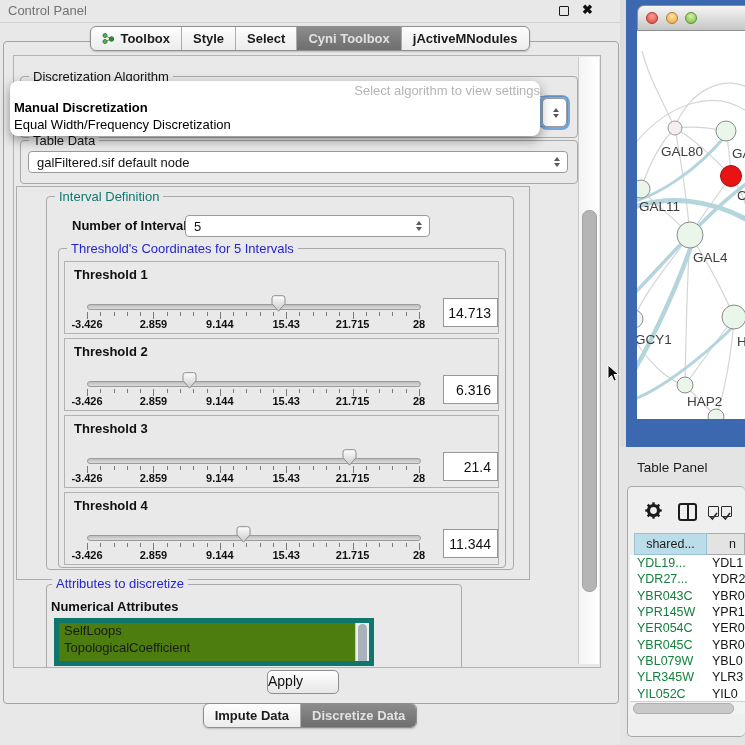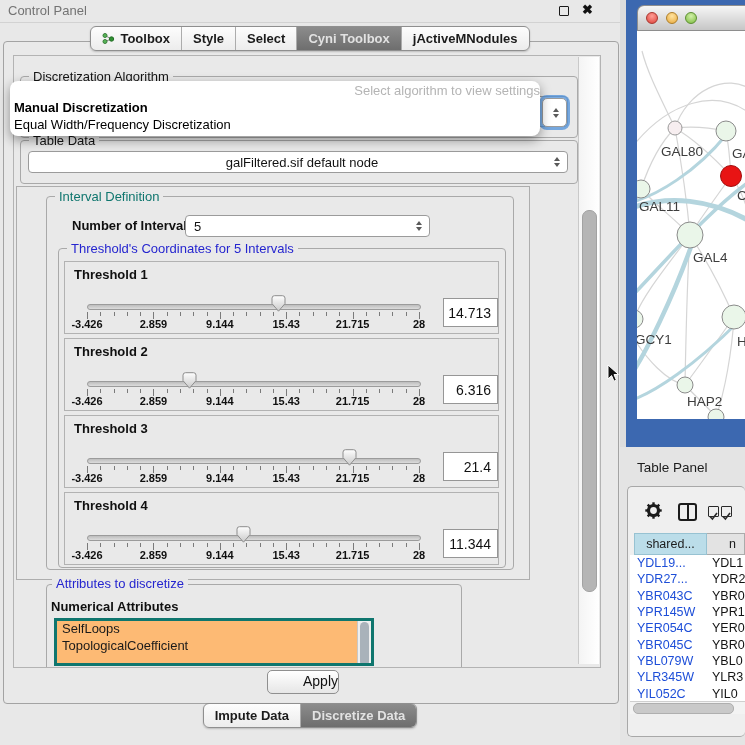--- a/index.html
+++ b/index.html
@@ -51,27 +51,27 @@
   .thr-label{position:absolute;left:9px;top:5px;font-size:13px;font-weight:700;color:#101010;}
   .track{position:absolute;left:22px;top:42px;width:332px;height:4px;border:1px solid #9B9B9B;border-radius:3px;
          background:linear-gradient(#BDBDBD,#DCDCDC);}
   .tick{position:absolute;width:1px;background:#7A7A7A;}
   .tlabel{position:absolute;width:56px;margin-left:-28px;text-align:center;top:56px;font-size:11px;font-weight:600;color:#101010;}
   .thumb{position:absolute;top:33px;width:15px;height:17px;}
   .vfield{position:absolute;left:378px;top:36px;width:55px;height:29px;background:#fff;border:1px solid #969696;
           font-size:14px;color:#111;text-align:right;line-height:29px;padding-right:6px;box-sizing:border-box;}
   
   .attr-title{position:absolute;left:4px;top:14px;font-size:13px;font-weight:700;color:#101010;}
-  .attr-list{position:absolute;left:7px;top:33px;width:320px;height:48px;background:#fdba74;border:3px solid #0f766e;
+  .attr-list{position:absolute;left:7px;top:33px;width:320px;height:48px;background:#4d7c0f;border:5px solid #0f766e;
              overflow:hidden;box-sizing:border-box;}
   .attr-item{font-size:13px;color:#1a1a1a;line-height:16.5px;padding-left:5px;white-space:nowrap;}
   .attr-scroll{position:absolute;right:0;top:0;bottom:0;width:13px;background:#EFEFEF;border-left:1px solid #C8C8C8;}
   .attr-thumb{position:absolute;left:2px;top:1px;width:9px;height:44px;background:#A9B2BA;border-radius:5px;}
   .applybtn{left:267px;top:670px;width:70px;height:22px;background:linear-gradient(#FFFFFF,#E6E6E6);
-            border:1px solid #8F8F8F;border-radius:5px;font-size:14px;color:#111;text-align:right;line-height:21px;}
+            border:1px solid #8F8F8F;border-radius:5px;font-size:14px;color:#111;text-align:left;line-height:21px;}
   
   .bluebg{left:626px;top:0;width:119px;height:448px;background:#3C68B0;}
   .nettitle{left:637px;top:5px;width:108px;height:26px;border-top-left-radius:7px;
             background:linear-gradient(#F6F6F6,#C6C6C6);border:1px solid #8E8E8E;border-right:none;box-sizing:border-box;}
   .light{position:absolute;top:6px;width:12px;height:12px;border-radius:50%;}
   .light.red{left:8px;background:radial-gradient(circle at 50% 32%,#FF9E96,#DD423A);border:1px solid #A8362F;box-sizing:border-box;}
   .light.yel{left:28px;background:radial-gradient(circle at 50% 32%,#FFE3A0,#E8A93C);border:1px solid #AE7F2A;box-sizing:border-box;}
   .light.grn{left:47px;background:radial-gradient(circle at 50% 32%,#D2F0A9,#7CBB3F);border:1px solid #5C8F31;box-sizing:border-box;}
   .netcanvas{left:637px;top:31px;width:108px;height:388px;background:#fff;overflow:hidden;}
   .rightlow{left:620px;top:447px;width:125px;height:298px;background:#E4E4E4;}
@@ -81,21 +81,21 @@
   .split-ic{position:absolute;width:15px;height:14px;border:2px solid #1b1b1b;border-radius:3px;}
   .split-ic i{position:absolute;left:50%;top:0;bottom:0;width:2px;background:#1b1b1b;transform:translateX(-50%);}
   .chk{position:absolute;width:9px;height:9px;border:1.5px solid #2a2a2a;border-radius:1px;}
   .thead{left:634px;top:533px;width:111px;height:22px;display:flex;z-index:2;}
   .thc1{width:73px;background:#BBDDE9;border:1px solid #97C2D2;box-sizing:border-box;font-size:12.5px;color:#1c1c1c;
         display:flex;align-items:center;justify-content:center;}
   .thc2{flex:1;background:#E3E3E3;border:1px solid #ABABAB;border-left:none;box-sizing:border-box;font-size:12.5px;
         color:#1c1c1c;display:flex;align-items:center;padding-left:22px;}
   .tbody{left:630px;top:555px;width:115px;height:146px;background:#fff;overflow:hidden;}
   .trow{display:flex;height:16.3px;align-items:center;}
-  .tcell1{flex:0 0 82px;padding-left:7px;font-size:12.5px;color:#1d4ed8;white-space:nowrap;box-sizing:border-box;}
+  .tcell1{flex:0 0 82px;padding-left:7px;font-size:12.5px;color:#15803d;white-space:nowrap;box-sizing:border-box;}
   .tcell2{font-size:12.5px;color:#141414;white-space:nowrap;}
   .hscroll{left:630px;top:701px;width:115px;height:12px;background:#F3F3F3;border-top:1px solid #CFCFCF;}
   .hthumb{position:absolute;left:3px;top:1px;width:99px;height:9px;background:#C9C9C9;border:1px solid #AFAFAF;border-radius:5px;}
   .cursor{left:607px;top:364px;z-index:40;}
 </style>
 </head>
 <body>
 
 <div id="stage">
 
@@ -124,21 +124,21 @@
     <div class="dd-placeholder">Select algorithm to view settings</div>
     <div>
         <div class="dd-option hl" style="top: 19px;">Manual Discretization</div>
         <div class="dd-option" style="top: 36px;">Equal Width/Frequency Discretization</div>
       </div>
   </div>
 
   <div class="abs fieldset" style="left:20px;top:140px;width:556px;height:42px;">
     <span class="legend">Table Data</span>
   </div>
-  <div class="abs combo" style="left:28px;top:151px;width:540px;height:22px;justify-content:center;">
+  <div class="abs combo" style="left:28px;top:151px;width:540px;height:22px;">
     <span>galFiltered.sif default node</span>
     <span class="spin">
         <i class="up"></i>
         <i class="dn"></i>
       </span>
   </div>
 
   <div class="abs" style="left:16px;top:186px;width:512px;height:392px;border:1px solid #ADADAD;background:#E9E9E9;"></div>
   <div class="abs fieldset" style="left:46px;top:196px;width:466px;height:372px;">
     <span class="legend green">Interval Definition</span>

